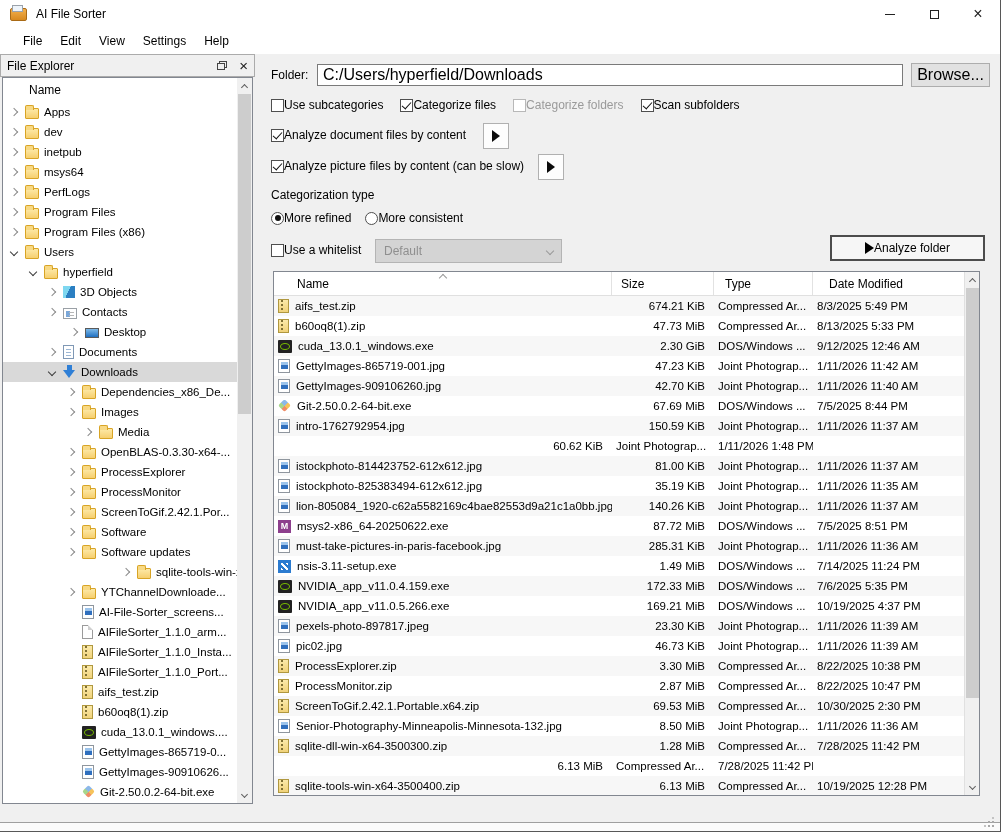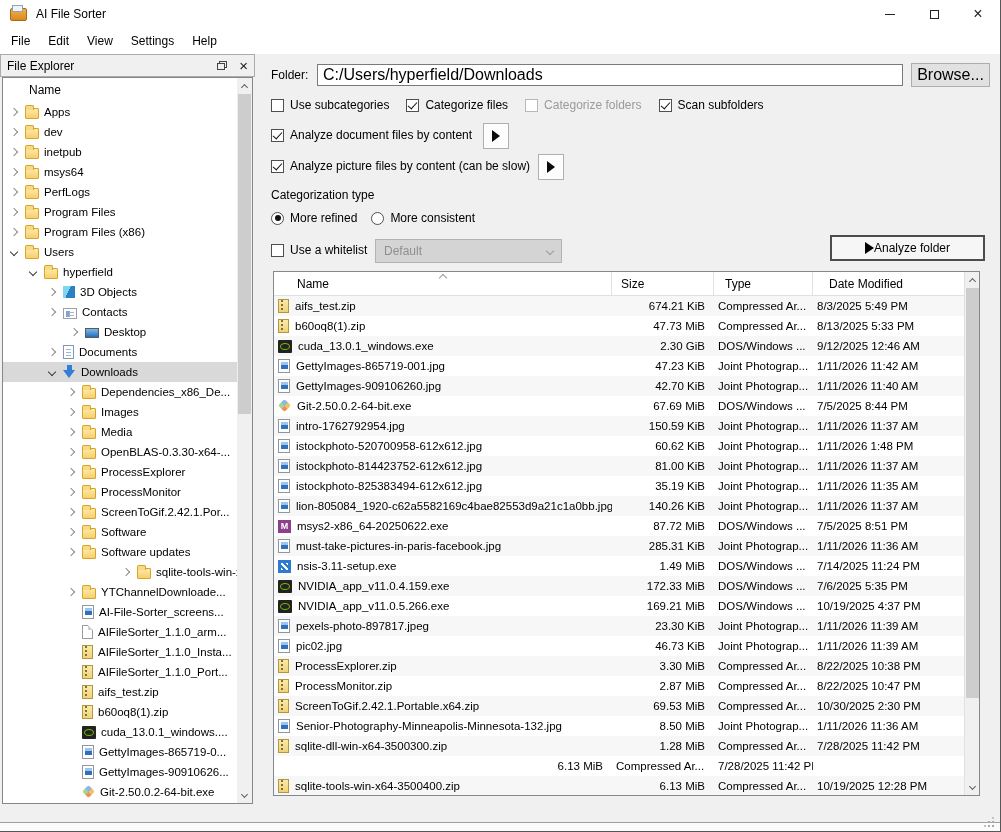--- a/index.html
+++ b/index.html
@@ -16,21 +16,21 @@
              background:#eef4fa; border:1px solid #9aa2ab; }
   .title { font-size:12px; }
   .winbtns { position:absolute; right:0; top:0; height:28px; display:flex; }
   .wbtn { width:44px; height:28px; display:flex; align-items:center; justify-content:center; }
   .glyph-min { width:10px; height:1px; background:#222; display:block; }
   .glyph-max { width:9px; height:9px; border:1px solid #222; display:block; }
   .glyph-close { font-size:16px; line-height:1; color:#222; font-weight:300; }
 
   
   .menubar { position:absolute; left:0; top:28px; width:100%; height:26px; background:#fff;
-             display:flex; align-items:center; padding-left:2px; }
+             display:flex; align-items:center; padding-left:14px; }
   .menu-item { padding:4px 9px; }
 
   
   .dock-header { position:absolute; left:0; top:54px; width:255px; height:23px; background:#f0f0f0;
                  border:1px solid #ababab; display:flex; align-items:center; padding:0 6px; }
   .dock-btns { margin-left:auto; display:flex; align-items:center; gap:12px; }
   .float-glyph { position:relative; width:10px; height:9px; display:inline-block; }
   .float-glyph::before { content:''; position:absolute; top:0; right:0; width:6px; height:5px; border:1px solid #444; }
   .float-glyph::after  { content:''; position:absolute; bottom:0; left:0; width:6px; height:5px; border:1px solid #444; background:#f0f0f0; }
   .dockx { font-size:15px; line-height:1; color:#222; }
@@ -92,21 +92,21 @@
   .ic-nsis::before { content:''; position:absolute; inset:3px;
                      background:repeating-linear-gradient(45deg,#fff 0 2px,rgba(255,255,255,0) 2px 4px); }
 
   
   .rpanel { position:absolute; left:265px; top:54px; width:736px; height:768px; background:#f0f0f0; }
   .folder-label { position:absolute; left:6px; top:14px; }
   .folder-input { position:absolute; left:52px; top:10px; width:586px; height:22px; border:1px solid #7a7a7a;
                   background:#fff; font-family:inherit; font-size:16px; padding:0 5px; }
   .browse-btn { position:absolute; left:646px; top:9px; width:79px; height:24px; background:#e1e1e1;
                 border:1px solid #adadad; font-family:inherit; font-size:16px; }
-  .cb, .rb { display:inline-flex; align-items:center; gap:6px; white-space:nowrap; }
+  .cb, .rb { display:inline-flex; align-items:center; white-space:nowrap; }
   .box { width:13px; height:13px; border:1px solid #4f4f4f; background:#fff; position:relative; flex:none; }
   .box.checked::after { content:''; position:absolute; left:3px; top:0px; width:4px; height:8px;
                         border-right:1.8px solid #111; border-bottom:1.8px solid #111; transform:rotate(42deg); }
   .cb.disabled .box { border-color:#b8b8b8; }
   .cb.disabled .cbl { color:#9a9a9a; }
   .rad { width:13px; height:13px; border:1px solid #4f4f4f; border-radius:50%; background:#fff; position:relative; flex:none; }
   .rad.checked::after { content:''; position:absolute; left:2.5px; top:2.5px; width:6px; height:6px; border-radius:50%; background:#111; }
   .cb-row { position:absolute; left:6px; top:44px; display:flex; gap:17px; }
   .doc-row { position:absolute; left:6px; top:74px; }
   .pic-row { position:absolute; left:6px; top:105px; }
@@ -296,21 +296,21 @@
           <span class="ic ic-folder"></span>
           <span class="tlabel">Dependencies_x86_De...</span>
         </div>
         <div class="trow" style="padding-left: 61px;">
           <span class="chevbox">
             <span class="chev chev-r"></span>
           </span>
           <span class="ic ic-folder"></span>
           <span class="tlabel">Images</span>
         </div>
-        <div class="trow" style="padding-left: 61px;">
+        <div class="trow" style="padding-left: 78px;">
           <span class="chevbox">
             <span class="chev chev-r"></span>
           </span>
           <span class="ic ic-folder"></span>
           <span class="tlabel">Media</span>
         </div>
         <div class="trow" style="padding-left: 61px;">
           <span class="chevbox">
             <span class="chev chev-r"></span>
           </span>
@@ -563,24 +563,20 @@
           <div class="frow">
             <div class="fc fc-name">
               <span class="ic ic-image"></span>
               <span>intro-1762792954.jpg</span>
             </div>
             <div class="fc fc-size">150.59 KiB</div>
             <div class="fc fc-type">Joint Photograp...</div>
             <div class="fc fc-date">1/11/2026 11:37 AM</div>
           </div>
           <div class="frow">
-            <div class="fc fc-name">
-              <span class="ic ic-image"></span>
-              <span>istockphoto-520700958-612x612.jpg</span>
-            </div>
             <div class="fc fc-size">60.62 KiB</div>
             <div class="fc fc-type">Joint Photograp...</div>
             <div class="fc fc-date">1/11/2026 1:48 PM</div>
           </div>
           <div class="frow">
             <div class="fc fc-name">
               <span class="ic ic-image"></span>
               <span>istockphoto-814423752-612x612.jpg</span>
             </div>
             <div class="fc fc-size">81.00 KiB</div>

